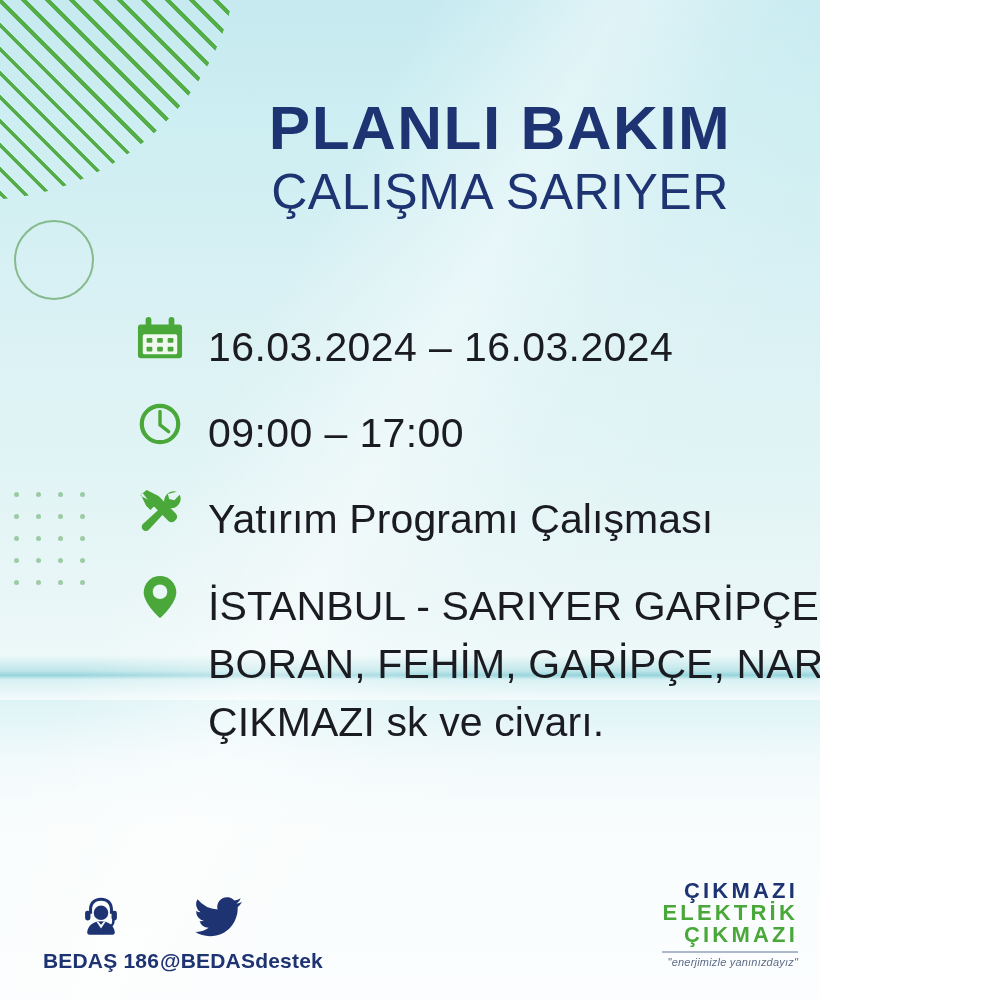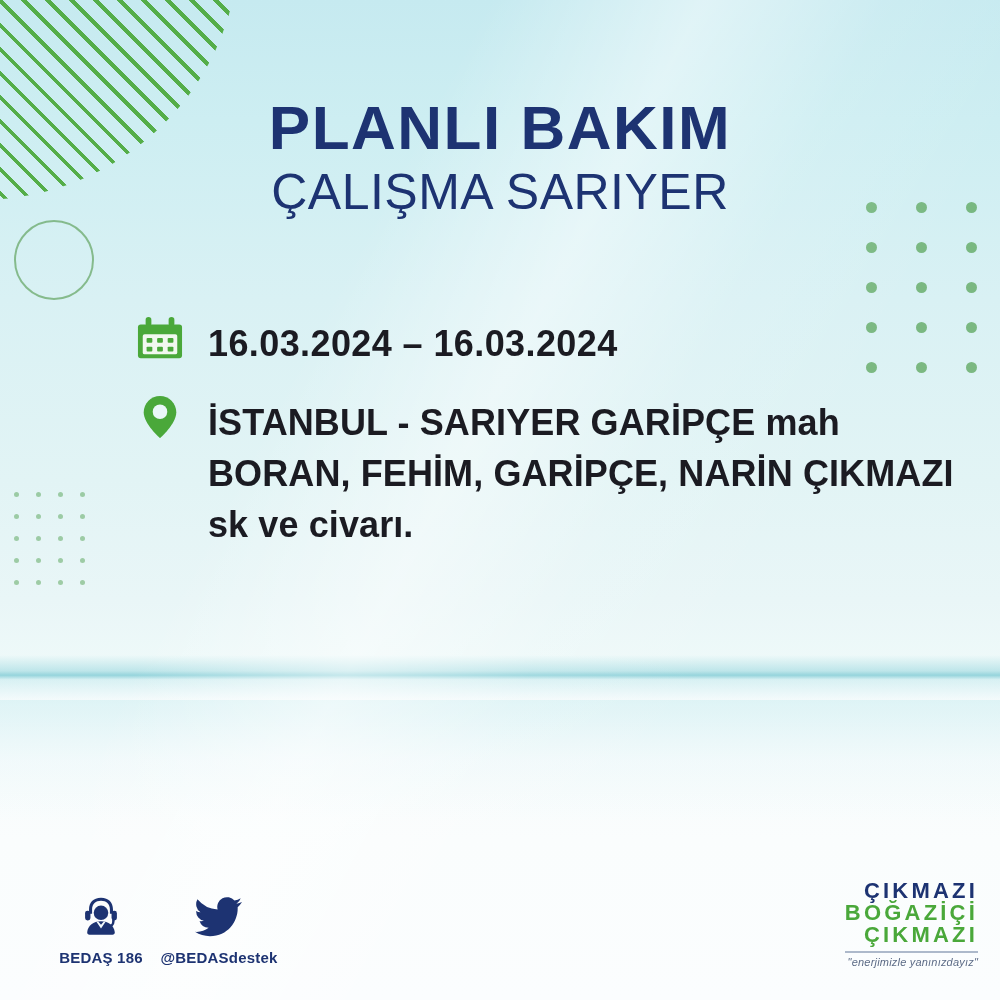--- a/index.html
+++ b/index.html
@@ -8,21 +8,21 @@
   }
   body {
     width: 1000px;
     height: 1000px;
     font-family: "Liberation Sans", sans-serif;
     overflow: hidden;
   }
 
   #poster {
     position: relative;
-    width: 1000px;
+    width: 820px;
     height: 1000px;
     overflow: hidden;
     background: linear-gradient(180deg,
                 #c6eaf0 0%,
                 #cdeef2 12%,
                 #d9f1f4 30%,
                 #e2f4f5 48%,
                 #e9f6f7 60%,
                 #eef9f9 66%,
                 #f2fafb 69%,
@@ -165,26 +165,25 @@
   .info-icon {
     flex: 0 0 auto;
     width: 52px;
     height: 52px;
     display: flex;
     align-items: center;
     justify-content: center;
     margin-right: 22px;
   }
   .info-text {
-    font-size: 36px;
+    font-size: 41px;
     color: #1b1b22;
     line-height: 1.42;
     padding-top: 6px;
     letter-spacing: 0.1px;
-    font-weight: bold;
   }
   .row-date .info-text,
   .row-time .info-text { letter-spacing: 0.4px; }
 
   
   .contacts {
     position: absolute;
     left: 42px;
     top: 888px;
     display: flex;
@@ -195,21 +194,21 @@
     text-align: center;
   }
   .contact-icon {
     height: 52px;
     display: flex;
     align-items: flex-end;
     justify-content: center;
   }
   .contact-label {
     margin-top: 9px;
-    font-size: 15px;
+    font-size: 21px;
     font-weight: 700;
     color: #1d3372;
     letter-spacing: 0.2px;
   }
 
   
   .logo {
     position: absolute;
     right: 22px;
     top: 880px;
@@ -310,21 +309,42 @@
             <rect x="32" y="24" width="6" height="5" rx="1"></rect>
             <rect x="10" y="33" width="6" height="5" rx="1"></rect>
             <rect x="21" y="33" width="6" height="5" rx="1"></rect>
             <rect x="32" y="33" width="6" height="5" rx="1"></rect>
           </g>
         </svg>
       </span>
       <span class="info-text">16.03.2024 – 16.03.2024</span>
     </div>
 
-
+    <div class="info-row row-time">
+      <span class="info-icon">
+        <svg width="46" height="46" viewBox="0 0 48 48" aria-hidden="true">
+          <circle cx="24" cy="24" r="19" fill="none" stroke="#4aa83a" stroke-width="4.4"></circle>
+          <path d="M24 11 V25 L33 32" fill="none" stroke="#4aa83a" stroke-width="3.6" stroke-linecap="round" stroke-linejoin="round"></path>
+        </svg>
+      </span>
+      <span class="info-text">09:00 – 17:00</span>
+    </div>
+
+    <div class="info-row row-work">
+      <span class="info-icon">
+        <svg width="46" height="46" viewBox="0 0 48 48" aria-hidden="true">
+          <g fill="#4aa83a">
+            <path d="M7.5 4.5 L4 8 L9.5 19.5 L14 24 L19 19 L14.5 14.5 L3.5 9 Z" transform="translate(0,0)"></path>
+            <path d="M6 6.5 l4-3.5 12.5 6.5 18 18.2 a4.6 4.6 0 0 1 0 6.5 l-1.2 1.2 a4.6 4.6 0 0 1 -6.5 0 L14.6 17.2 Z"></path>
+            <path d="M41.5 5 a10 10 0 0 0 -12.6 12.8 L6.2 38.6 a4.3 4.3 0 0 0 0 6.1 a4.3 4.3 0 0 0 6.1 0 L33.3 22 A10 10 0 0 0 44.6 8.2 l-5.7 5.7 l-5.3 -1.4 l-1.4 -5.3 Z"></path>
+          </g>
+        </svg>
+      </span>
+      <span class="info-text">Yatırım Programı Çalışması</span>
+    </div>
 
     <div class="info-row row-loc">
       <span class="info-icon">
         <svg width="46" height="46" viewBox="0 0 48 48" aria-hidden="true">
           <path d="M24 2 C14.6 2 7 9.6 7 19 c0 12.2 17 27 17 27 s17 -14.8 17 -27 C41 9.6 33.4 2 24 2 z" fill="#4aa83a"></path>
           <circle cx="24" cy="18.5" r="7.6" fill="#eaf7f8"></circle>
         </svg>
       </span>
       <span class="info-text">İSTANBUL - SARIYER GARİPÇE mah BORAN, FEHİM, GARİPÇE, NARİN ÇIKMAZI sk ve civarı.</span>
     </div>
@@ -356,19 +376,19 @@
           <path d="M47 6.1 c-1.75 0.78 -3.63 1.3 -5.6 1.54 a9.8 9.8 0 0 0 4.29 -5.4 a19.6 19.6 0 0 1 -6.2 2.37 A9.77 9.77 0 0 0 22.6 13.5 a27.7 27.7 0 0 1 -20.1 -10.2 a9.77 9.77 0 0 0 3.02 13.04 a9.7 9.7 0 0 1 -4.42 -1.22 v0.12 a9.77 9.77 0 0 0 7.83 9.57 a9.8 9.8 0 0 1 -4.4 0.17 a9.78 9.78 0 0 0 9.12 6.78 A19.6 19.6 0 0 1 0 35.8 a27.6 27.6 0 0 0 14.95 4.38 c17.94 0 27.75 -14.86 27.75 -27.75 l-0.03 -1.26 A19.8 19.8 0 0 0 47 6.1 z" fill="#1d3372"></path>
         </svg>
       </span>
       <div class="contact-label">@BEDASdestek</div>
     </div>
 
   </div>
 
   <div class="logo">
     <div class="logo-line logo-bogazici">ÇIKMAZI</div>
-    <div class="logo-line logo-elektrik">BOĞAZİÇİ</div>
+    <div class="logo-line logo-elektrik">ELEKTRİK</div>
     <div class="logo-line logo-dagitim">ÇIKMAZI</div>
     <div class="logo-rule"></div>
     <div class="logo-tagline">"enerjimizle yanınızdayız"</div>
   </div>
 
 </div>
 
 </body></html>

